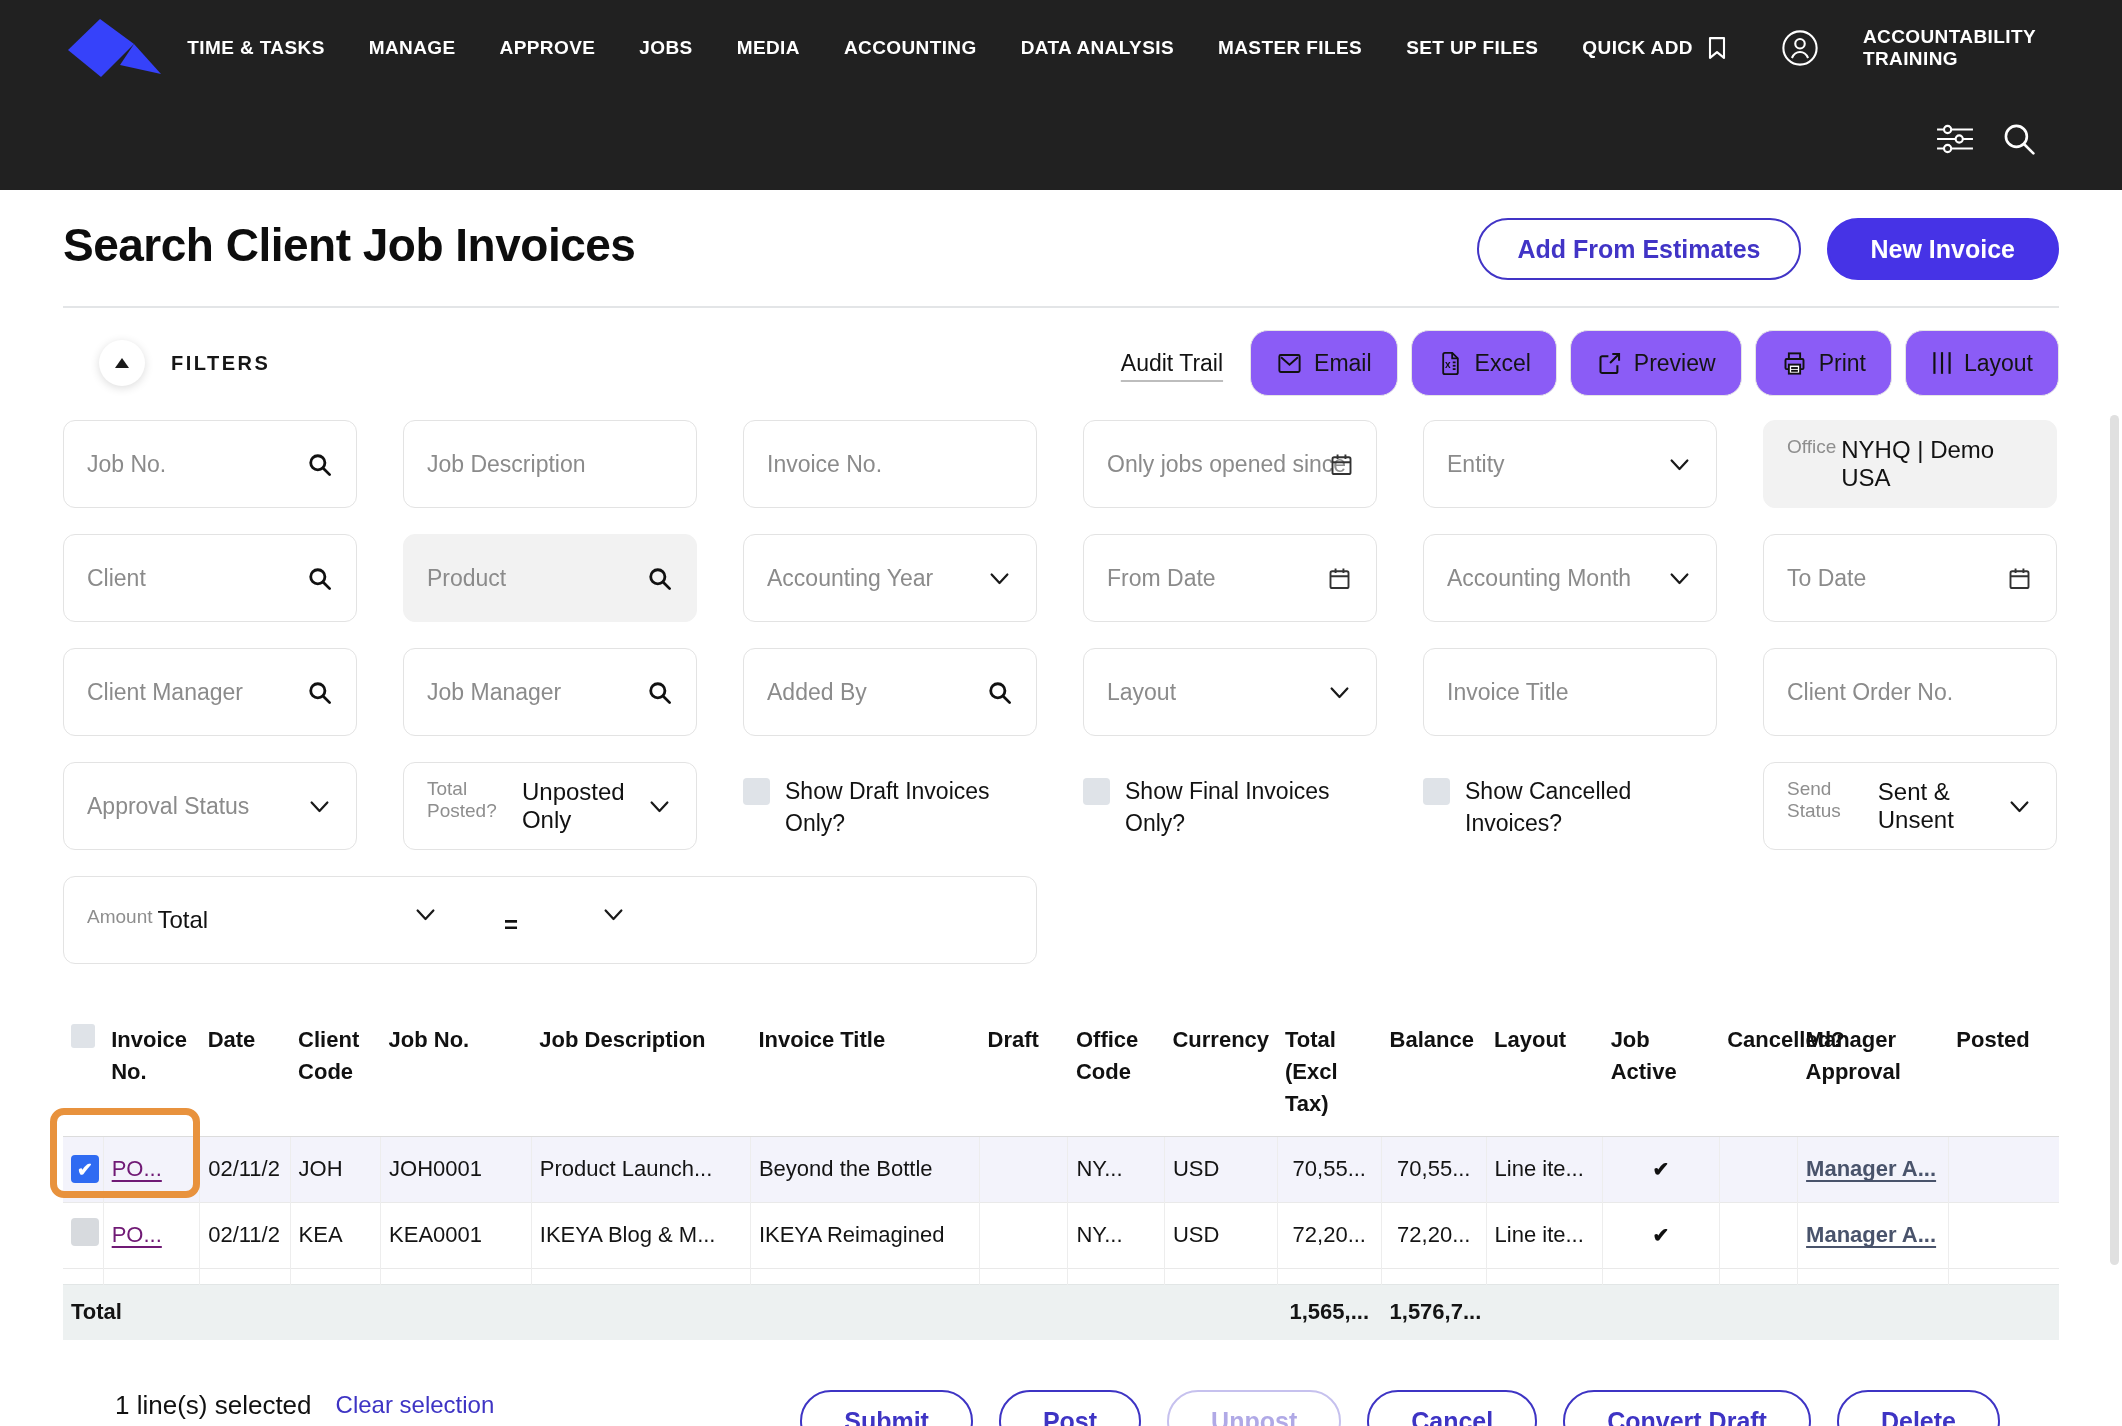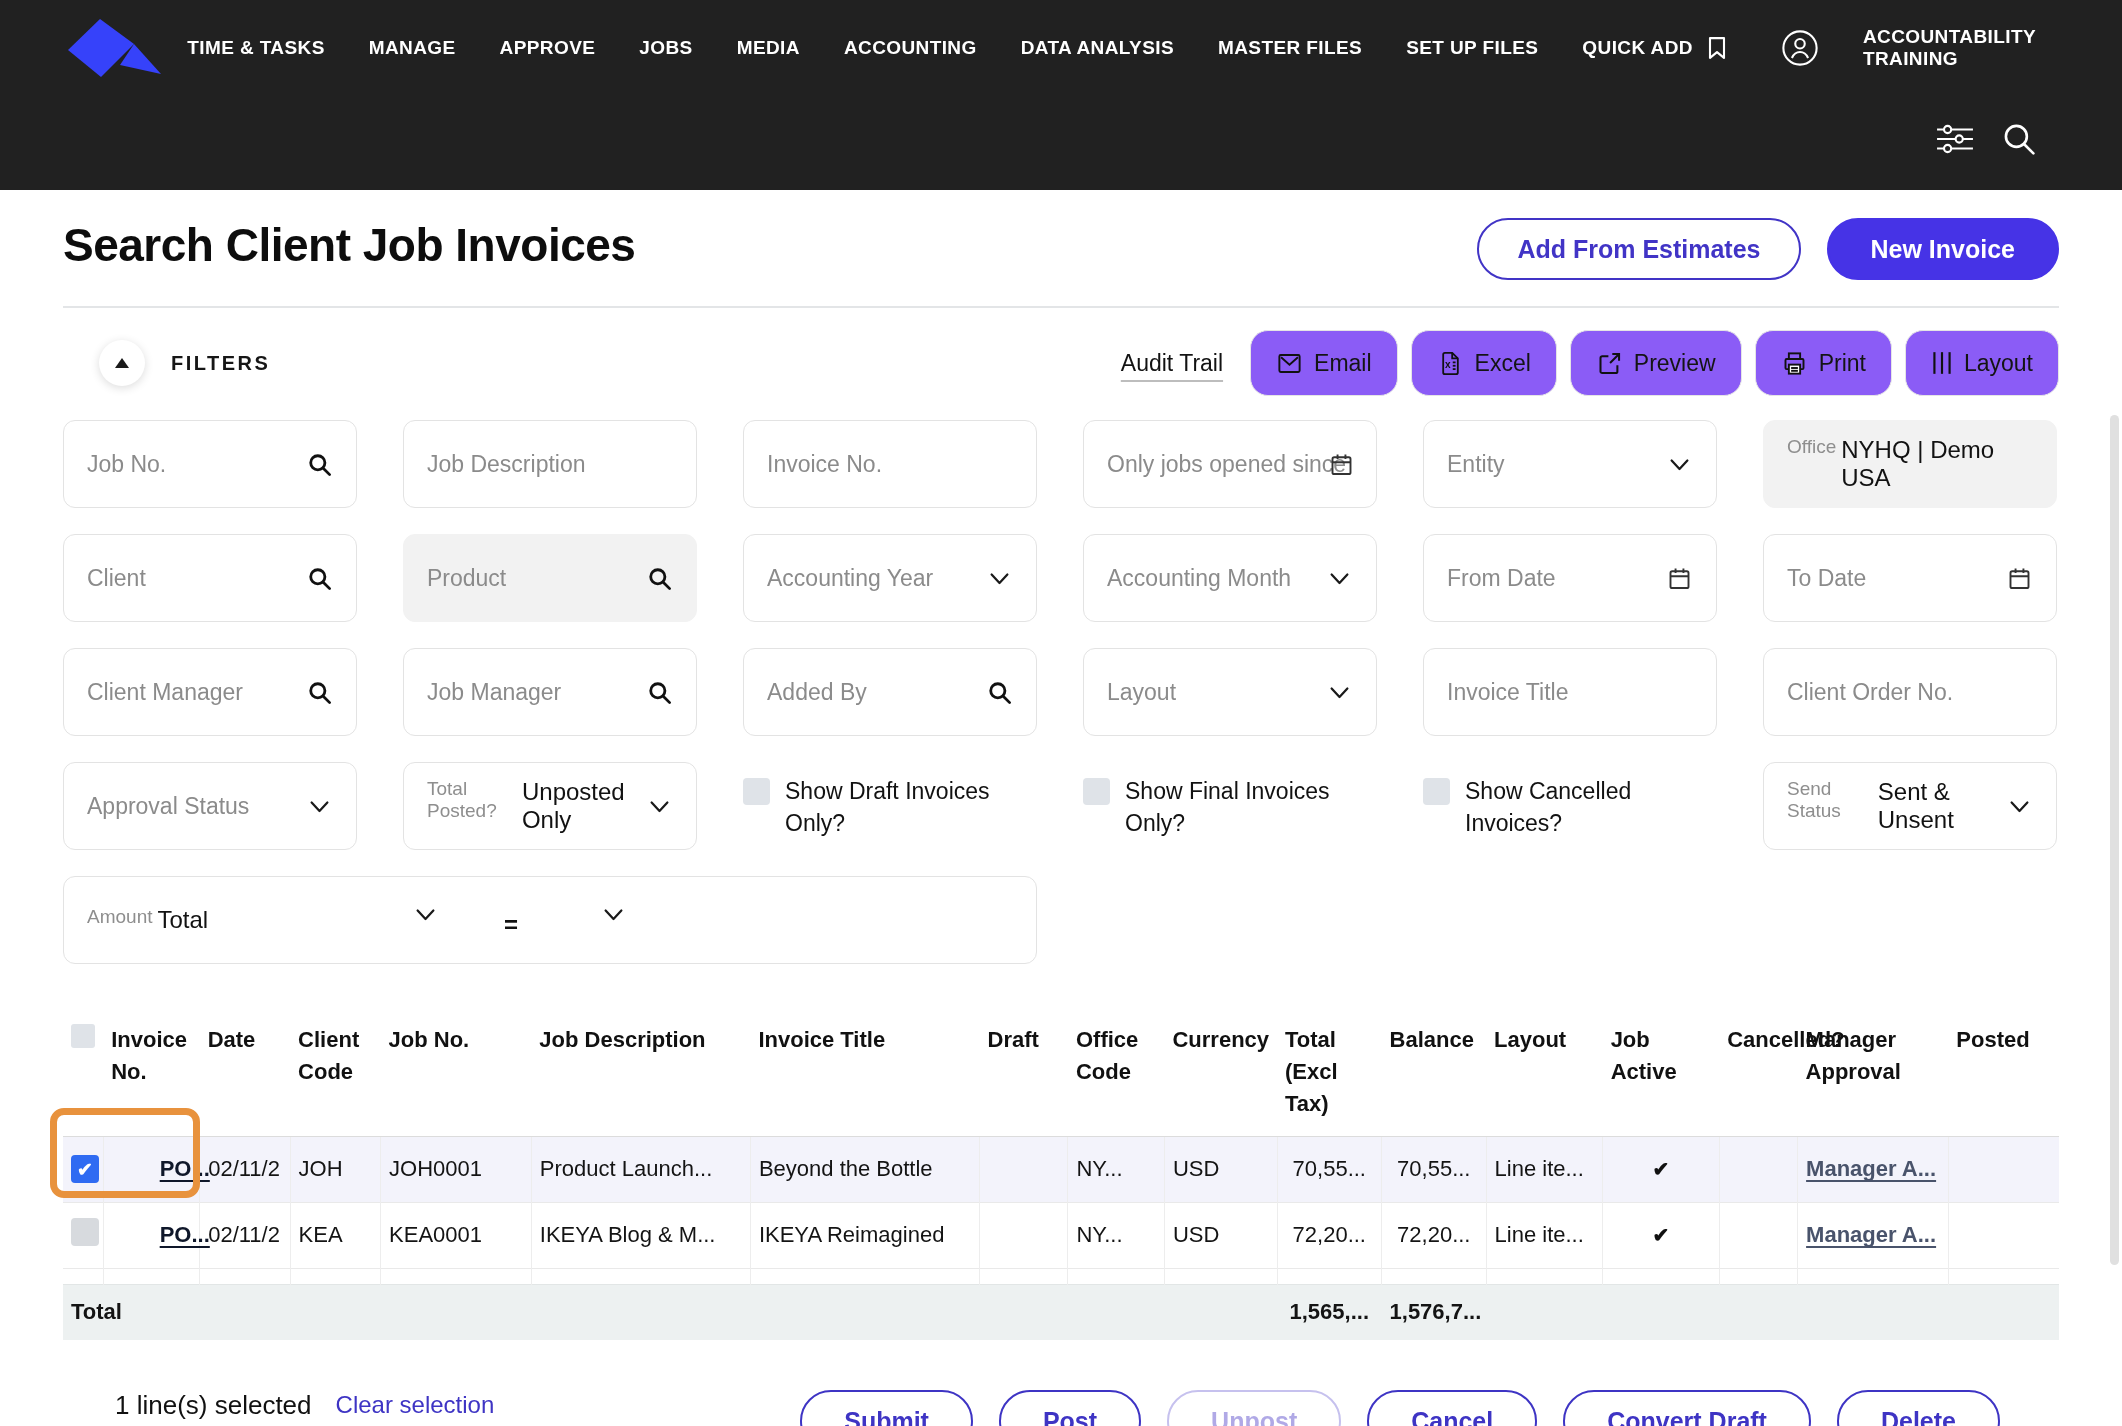--- a/index.html
+++ b/index.html
@@ -65,21 +65,21 @@
   .invoices tbody tr.stub td { height:16px; border-top:1px solid #e9e9e9; border-left:1px solid #ededed; }
   .invoices tbody tr.stub td:first-child { border-left:none; }
   .invoices tr.selected td { background:#f3f3fb; }
   .invoices tr.total td { background:#edf1f1; border-top:1px solid #e2e6e6; height:56px; font-weight:700; }
   .col-right { text-align:center; }
   .col-center { text-align:center; }
   .hdr-cb { width:24px; height:24px; border-radius:3px; background:#dfe3e8; display:inline-block; cursor:pointer; }
   .row-cb { width:28px; height:28px; border-radius:4px; display:inline-flex; align-items:center; justify-content:center; cursor:pointer; }
   .row-cb.checked { background:#2f6bf2; color:#fff; font-size:19px; font-weight:700; }
   .row-cb.unchecked { background:#d7dade; }
-  .link-po { color:#0f172a; font-weight:700; text-decoration:underline; text-underline-offset:4px; cursor:pointer;margin-left:48px; }
+  .link-po { color:#701a75; font-weight:400; text-decoration:underline; text-underline-offset:4px; cursor:pointer; }
   .link-mgr { color:#49536b; font-weight:600; text-decoration:underline; text-underline-offset:4px; cursor:pointer; white-space:nowrap; overflow:hidden; }
   .check-glyph { font-size:20px; font-weight:700; color:#111; }
   .total-label { padding-left:34px; }
   .highlight-box { position:absolute; left:-13px; top:90px; width:150px; height:90px; border:7px solid #e8923d; border-radius:14px; pointer-events:none; z-index:5; }
 
   
   .footer-row { margin-top:18px; display:flex; align-items:center; }
   .selected-text { font-size:26px; color:#111; margin-left:52px; }
   .clear-link { font-size:24px; color:#3e34c4; margin-left:24px; cursor:pointer; }
   .footer-buttons { margin-left:auto; margin-right:59px; display:flex; gap:26px; }
@@ -294,35 +294,35 @@
       </div>
       <div class="field">
         <span class="ph">Accounting Year</span>
         <span class="ficon">
             <svg viewBox="0 0 24 24" width="27" height="27" fill="none" stroke="#1a1a1a" stroke-width="2">
               <polyline points="5,8.5 12,16 19,8.5" stroke-linecap="round" stroke-linejoin="round"></polyline>
             </svg>
           </span>
       </div>
       <div class="field">
-        <span class="ph">Accounting Month</span>
-        <span class="ficon">
-            <svg viewBox="0 0 24 24" width="27" height="27" fill="none" stroke="#1a1a1a" stroke-width="2">
-              <polyline points="5,8.5 12,16 19,8.5" stroke-linecap="round" stroke-linejoin="round"></polyline>
-            </svg>
-          </span>
-      </div>
-      <div class="field">
         <span class="ph">From Date</span>
         <span class="ficon">
             <svg viewBox="0 0 24 24" width="27" height="27" fill="none" stroke="#333" stroke-width="1.7">
               <rect x="4" y="5.5" width="16" height="15" rx="1.5"></rect>
               <line x1="4" y1="10" x2="20" y2="10"></line>
               <line x1="8.5" y1="3" x2="8.5" y2="7"></line>
               <line x1="15.5" y1="3" x2="15.5" y2="7"></line>
+            </svg>
+          </span>
+      </div>
+      <div class="field">
+        <span class="ph">Accounting Month</span>
+        <span class="ficon">
+            <svg viewBox="0 0 24 24" width="27" height="27" fill="none" stroke="#1a1a1a" stroke-width="2">
+              <polyline points="5,8.5 12,16 19,8.5" stroke-linecap="round" stroke-linejoin="round"></polyline>
             </svg>
           </span>
       </div>
       <div class="field">
         <span class="ph">To Date</span>
         <span class="ficon">
             <svg viewBox="0 0 24 24" width="27" height="27" fill="none" stroke="#333" stroke-width="1.7">
               <rect x="4" y="5.5" width="16" height="15" rx="1.5"></rect>
               <line x1="4" y1="10" x2="20" y2="10"></line>
               <line x1="8.5" y1="3" x2="8.5" y2="7"></line>

